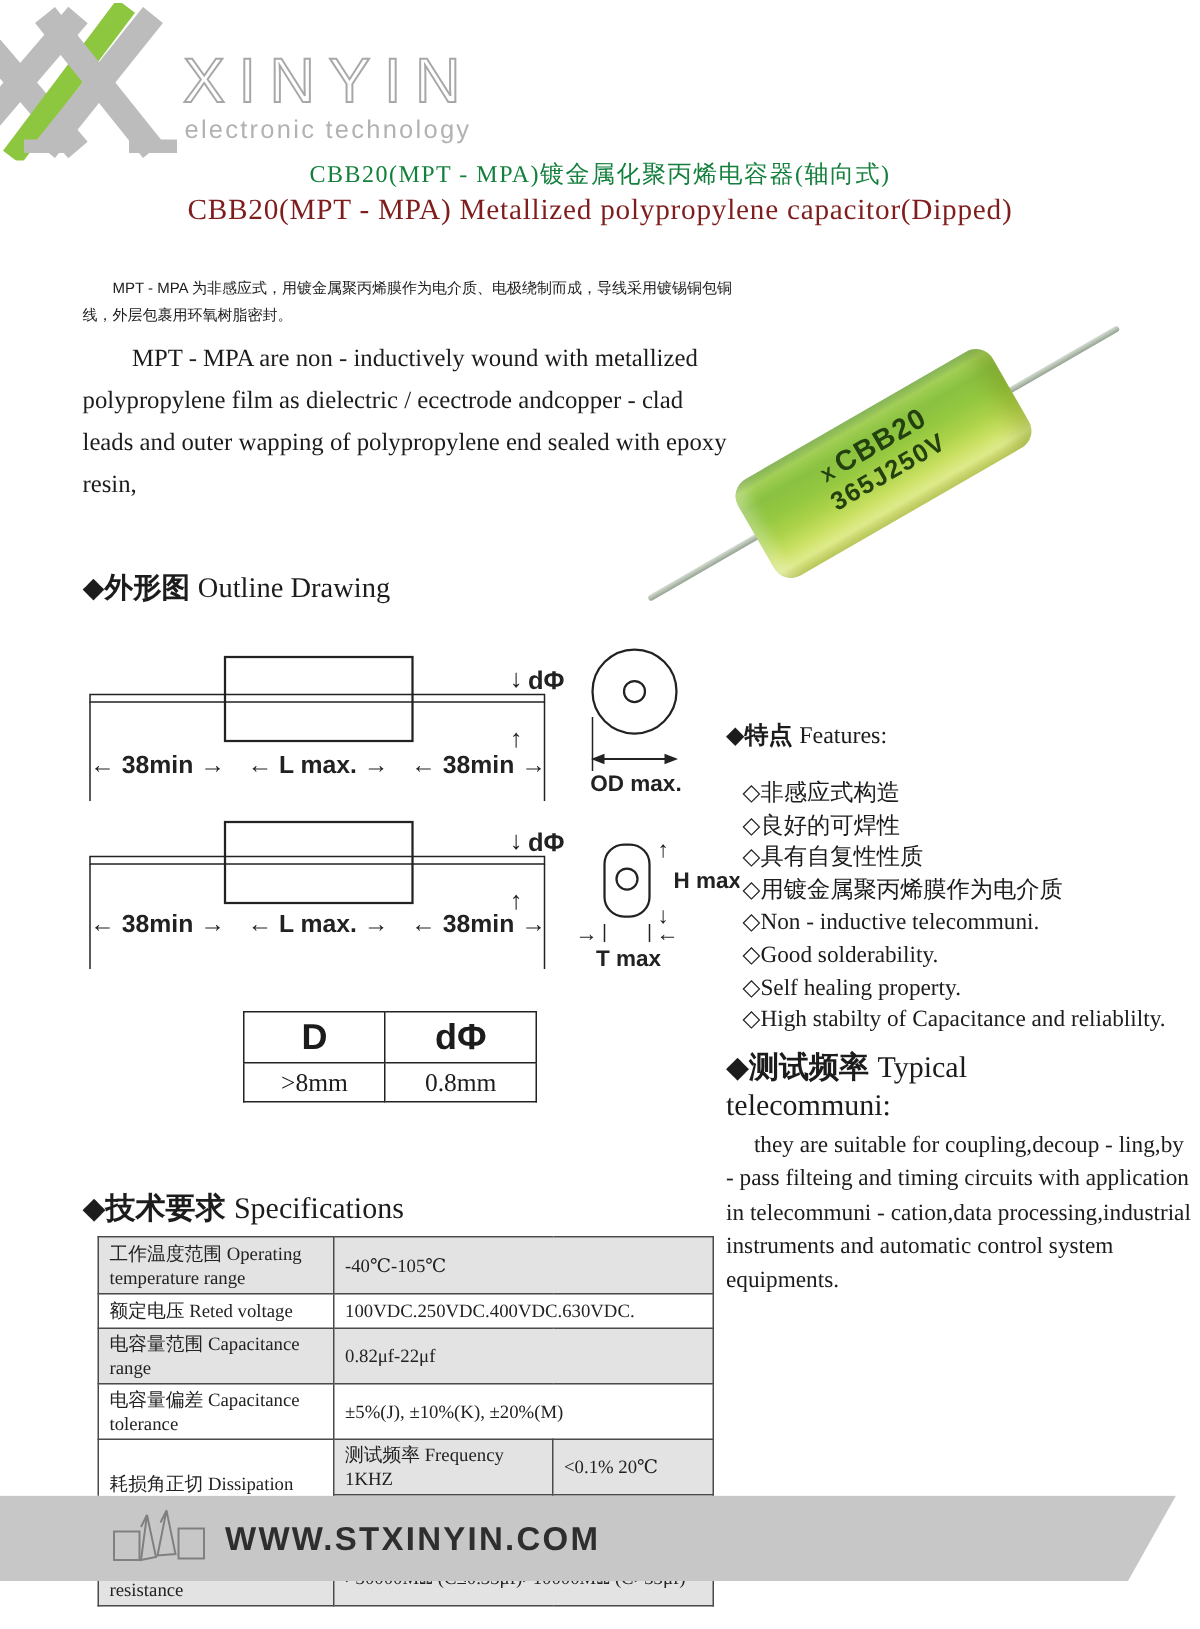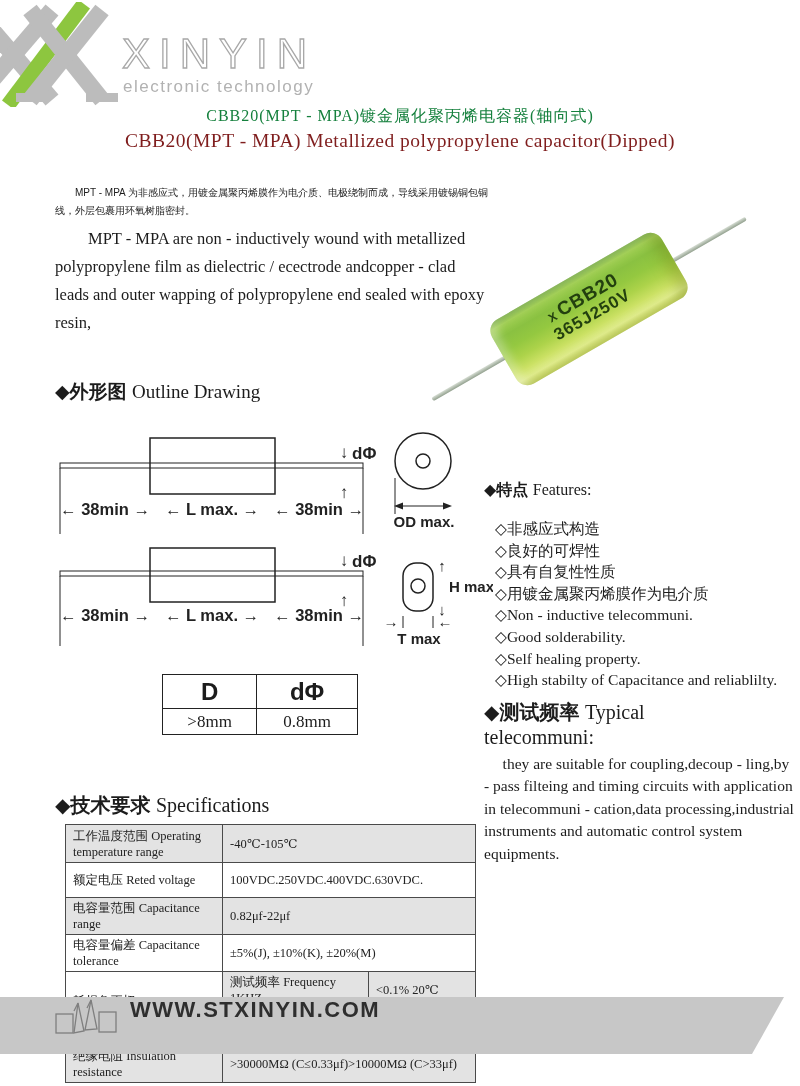--- a/index.html
+++ b/index.html
@@ -83,28 +83,28 @@
   .lead-table th, .lead-table td{ border:1.5px solid #222; text-align:center; }
   .lead-table th{ font-size:24px; font-weight:600; font-family:var(--sans); height:34px; }
   .lead-table td{ font-family:var(--serif); font-size:17px; height:26px; }
 
   
   .specs-table{ position:absolute; left:49px; top:824px; width:410px; border-collapse:collapse; table-layout:fixed;margin-left:16px; }
   .specs-table td{ border:1px solid #4a4a4a; font-size:12.5px; padding:2px 7px; font-family:var(--serif); color:#222; }
   .specs-table .gray{ background:#e3e3e3; }
   .specs-table col.c1{ width:157px; } .specs-table col.c2{ width:146px; } .specs-table col.c3{ width:107px; }
   .specs-table tr.r1 td{ height:38px; }
-  .specs-table tr td{ height:35px; }
+  .specs-table tr td{ height:23px; }
 
   
   .footer-bar{
     position:absolute; left:0; top:997px; width:800px; height:57px;
     background:#c7c7c7;
     clip-path:polygon(0 0, 98% 0, 94% 100%, 0 100%);
-    display:flex; align-items:flex-start;
+    display:flex; align-items:center;padding-left:20px;
   }
   .footer-logo{ margin-left:54px; }
   .footer-site{ margin-left:10px; font-family:var(--sans); font-weight:700; font-size:22px; letter-spacing:1.5px; color:#2e2e2e; }
 </style>
 </head>
 <body>
 
 <div class="page">
 
   <svg class="logo-svg" width="360" height="105" viewBox="0 0 360 105">

